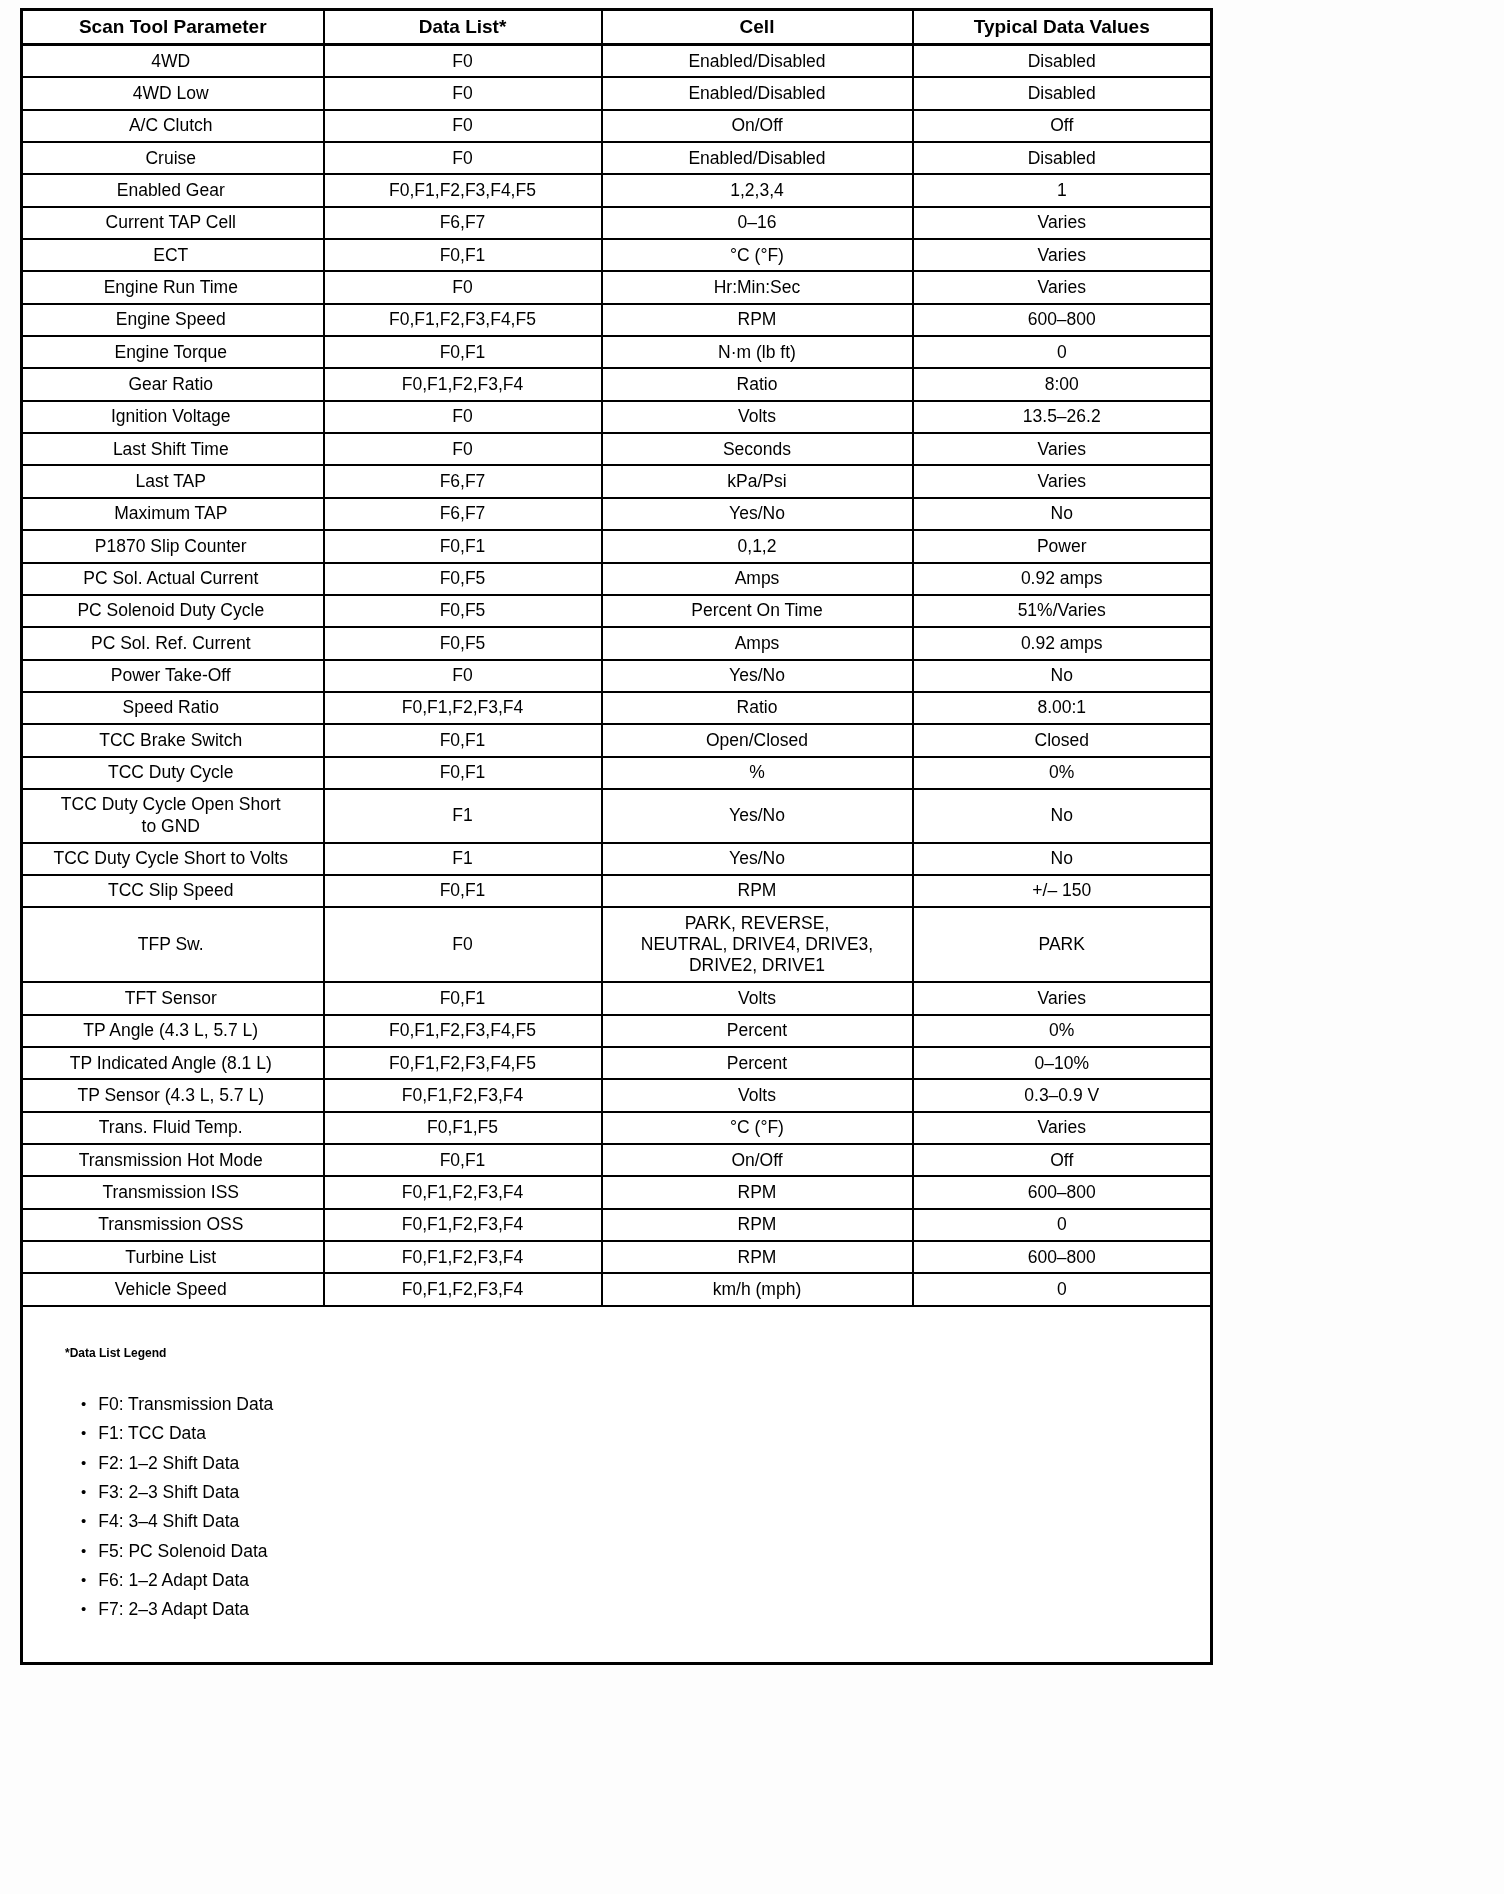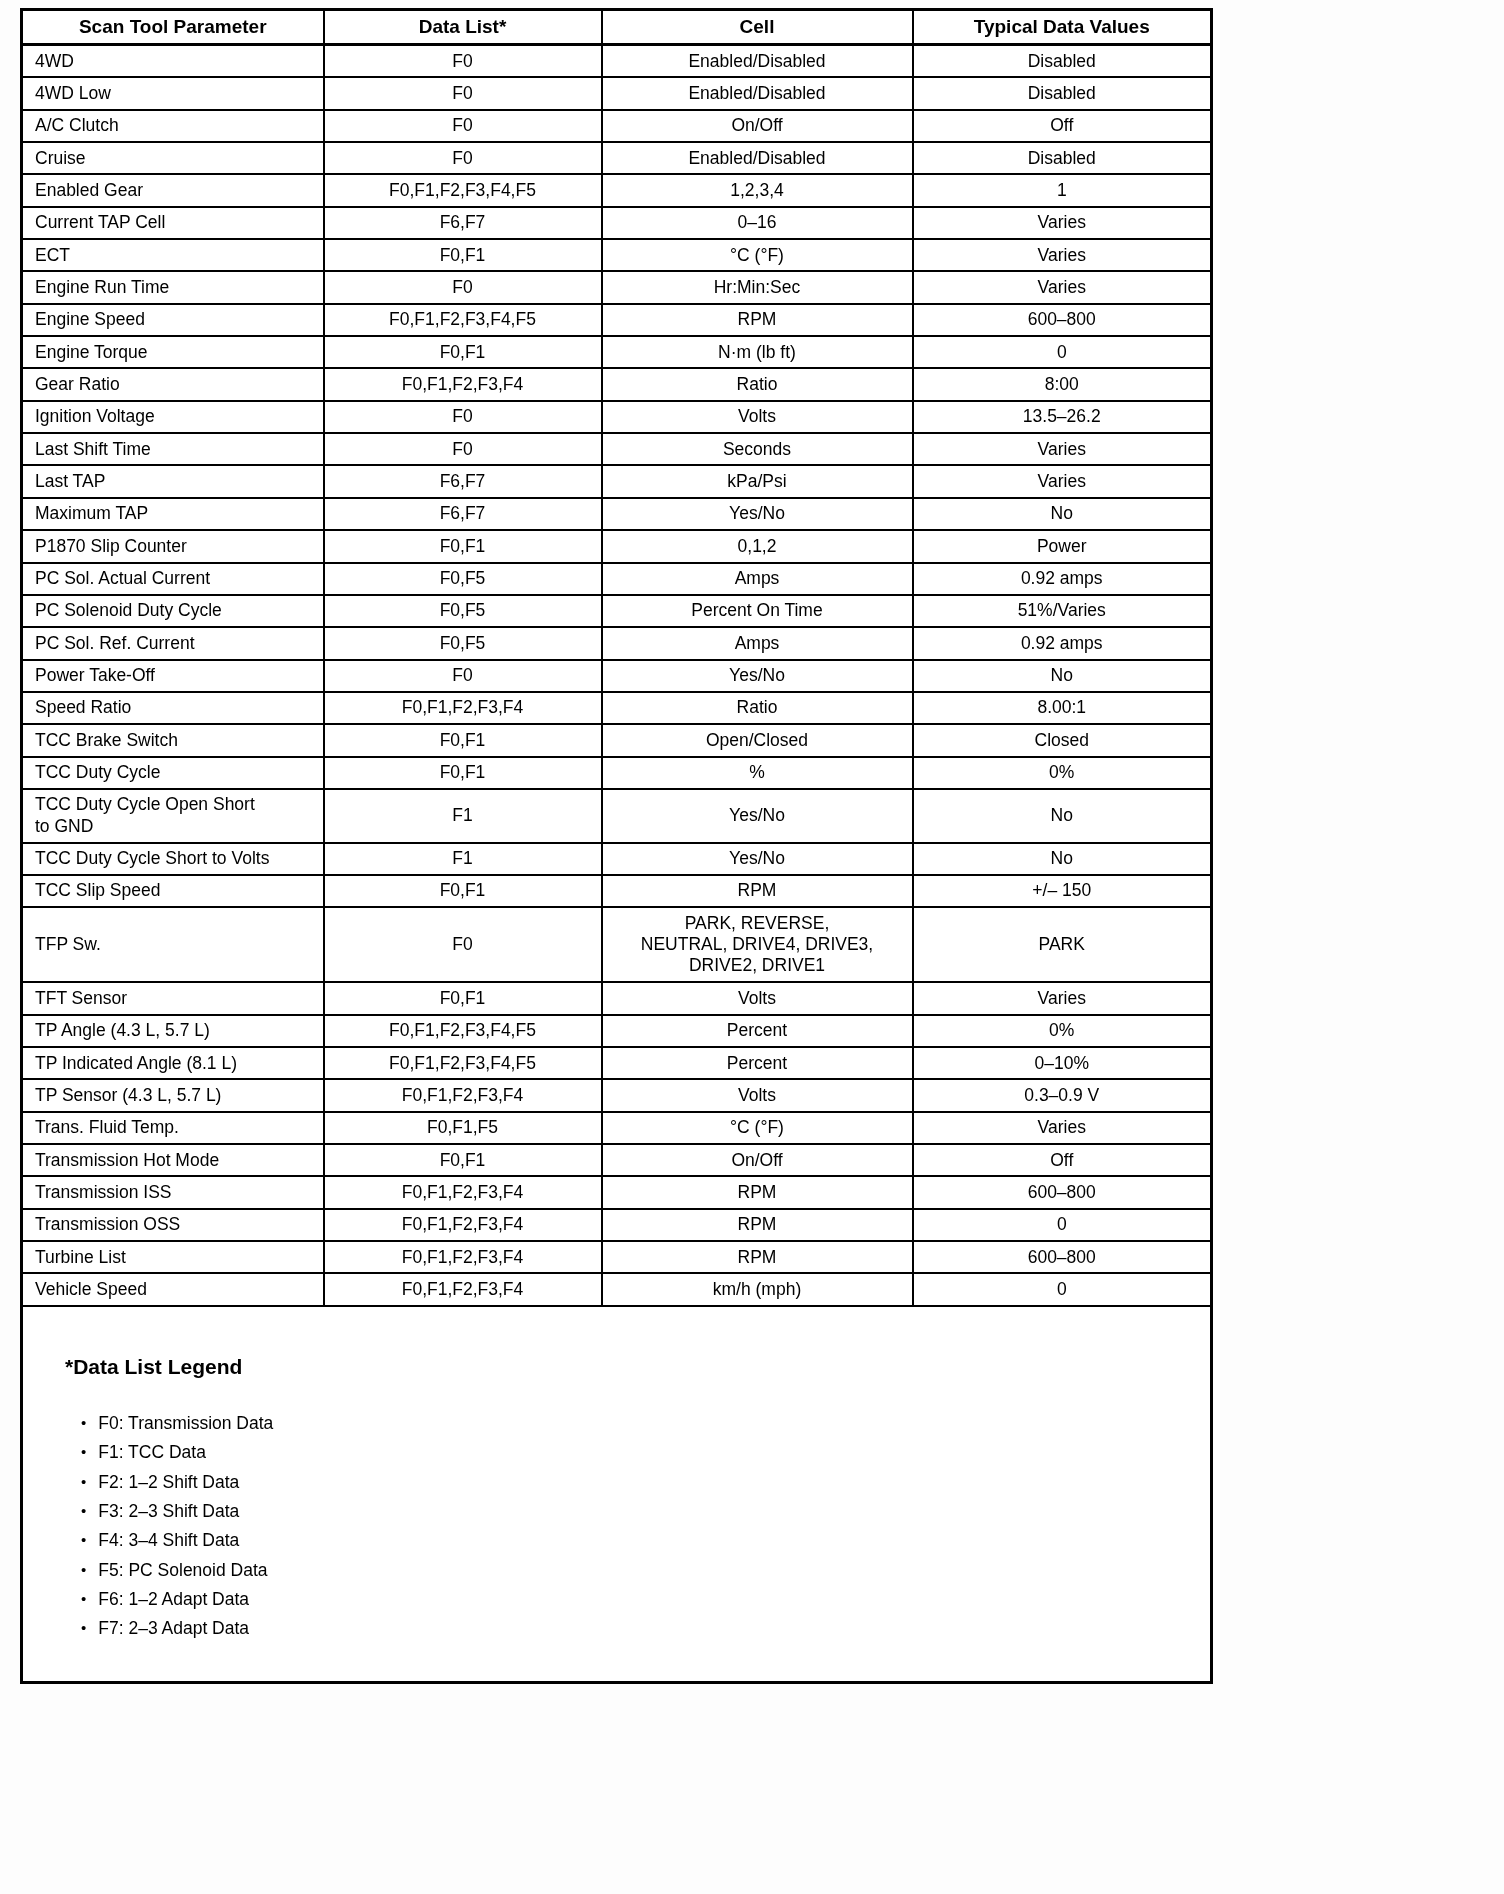--- a/index.html
+++ b/index.html
@@ -42,32 +42,32 @@
     padding: 5px 4px;
     border-bottom: 3px solid #000;
   }
   table.scan-table td {
     font-size: 17.5px;
     text-align: center;
     padding: 4.5px 8px;
     line-height: 1.22;
   }
   table.scan-table td.cell-parameter {
-    text-align: left;
+    text-align: center;
     padding-left: 12px;
     padding-right: 16px;
   }
   td.legend-cell {
     text-align: left !important;
     padding: 10px 16px 16px 24px !important;
   }
   .legend-title {
     font-weight: bold;
-    font-size: 21px;
-    margin: 16px 0 8px 18px;
+    font-size: 12px;
+    margin: 8px 0 8px 18px;
   }
   ul.legend-list {
     list-style: none;
     margin: 0;
     padding: 0 0 0 34px;
   }
   ul.legend-list li {
     font-size: 17.5px;
     padding: 4px 0;
     display: flex;

